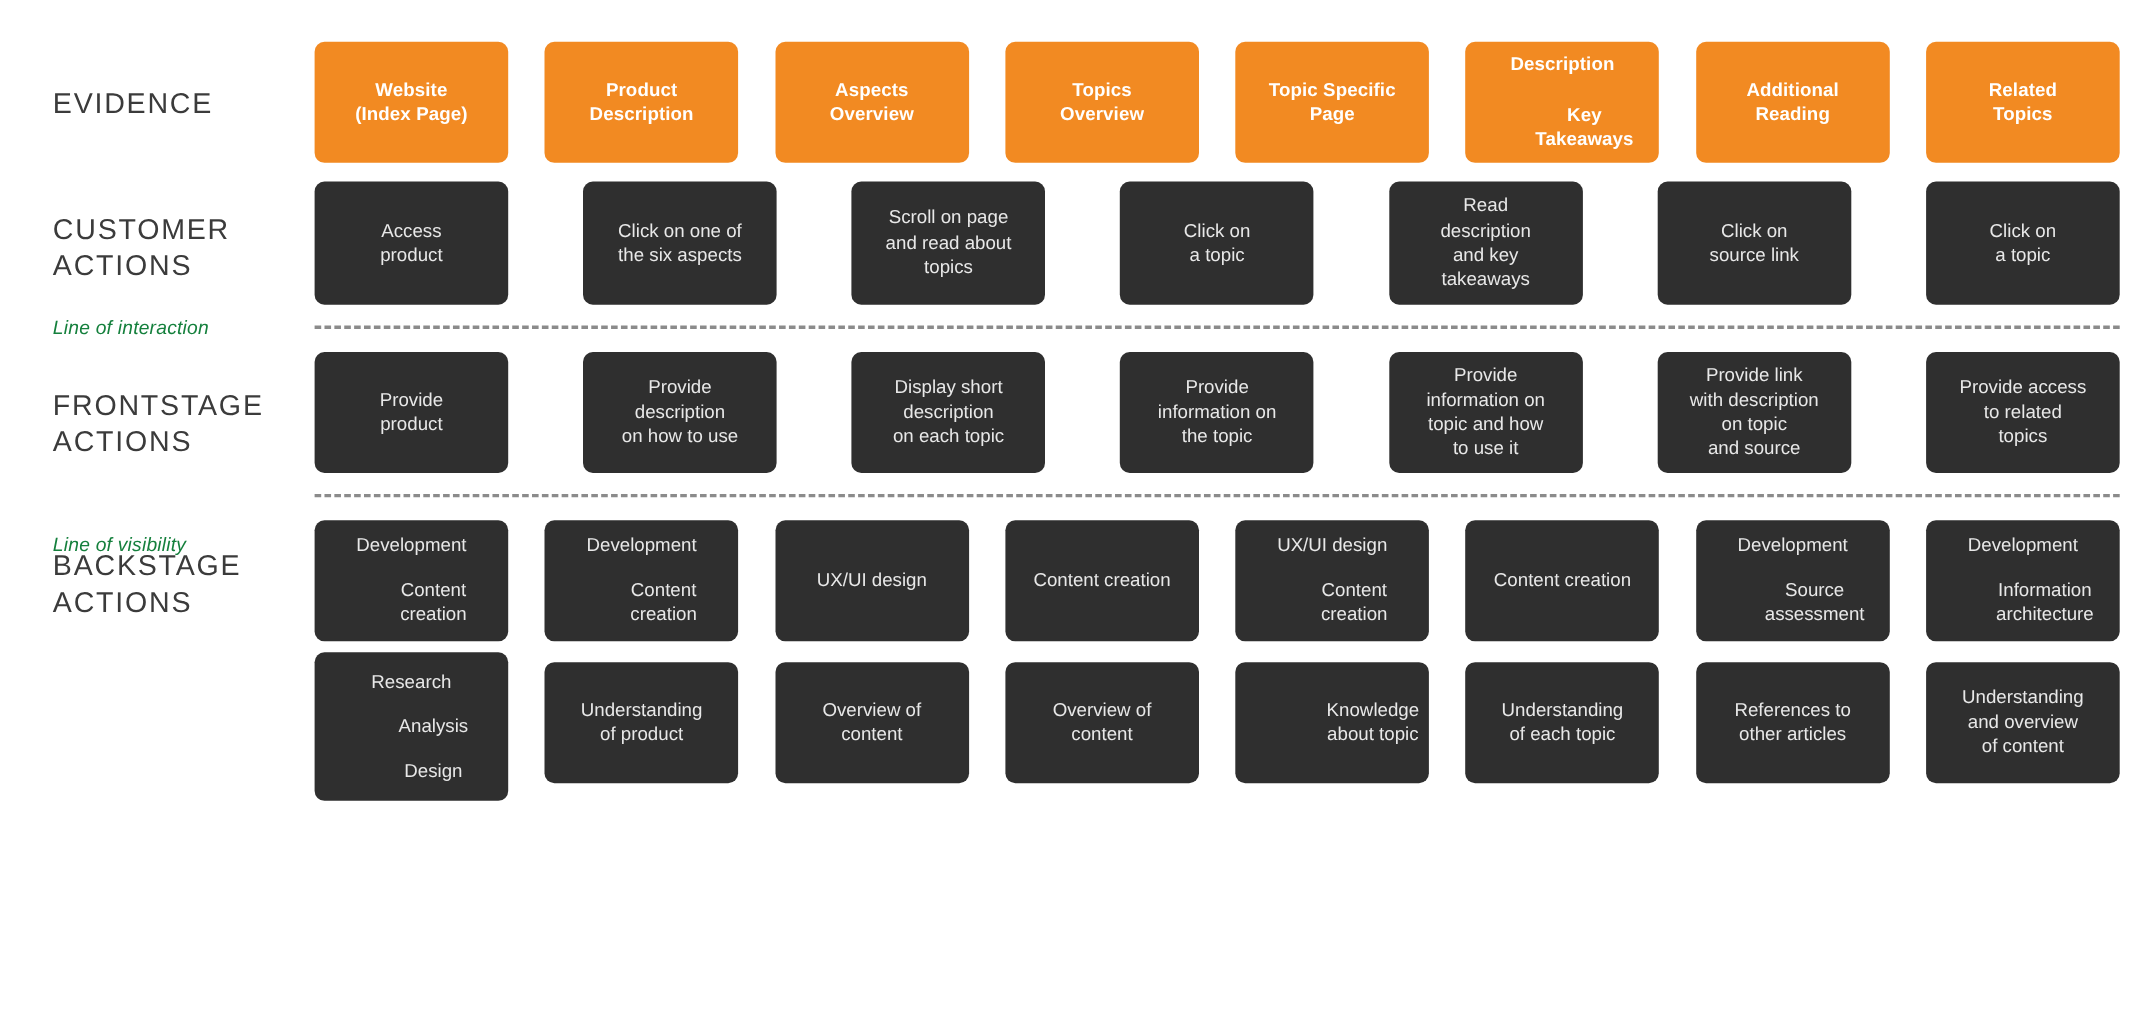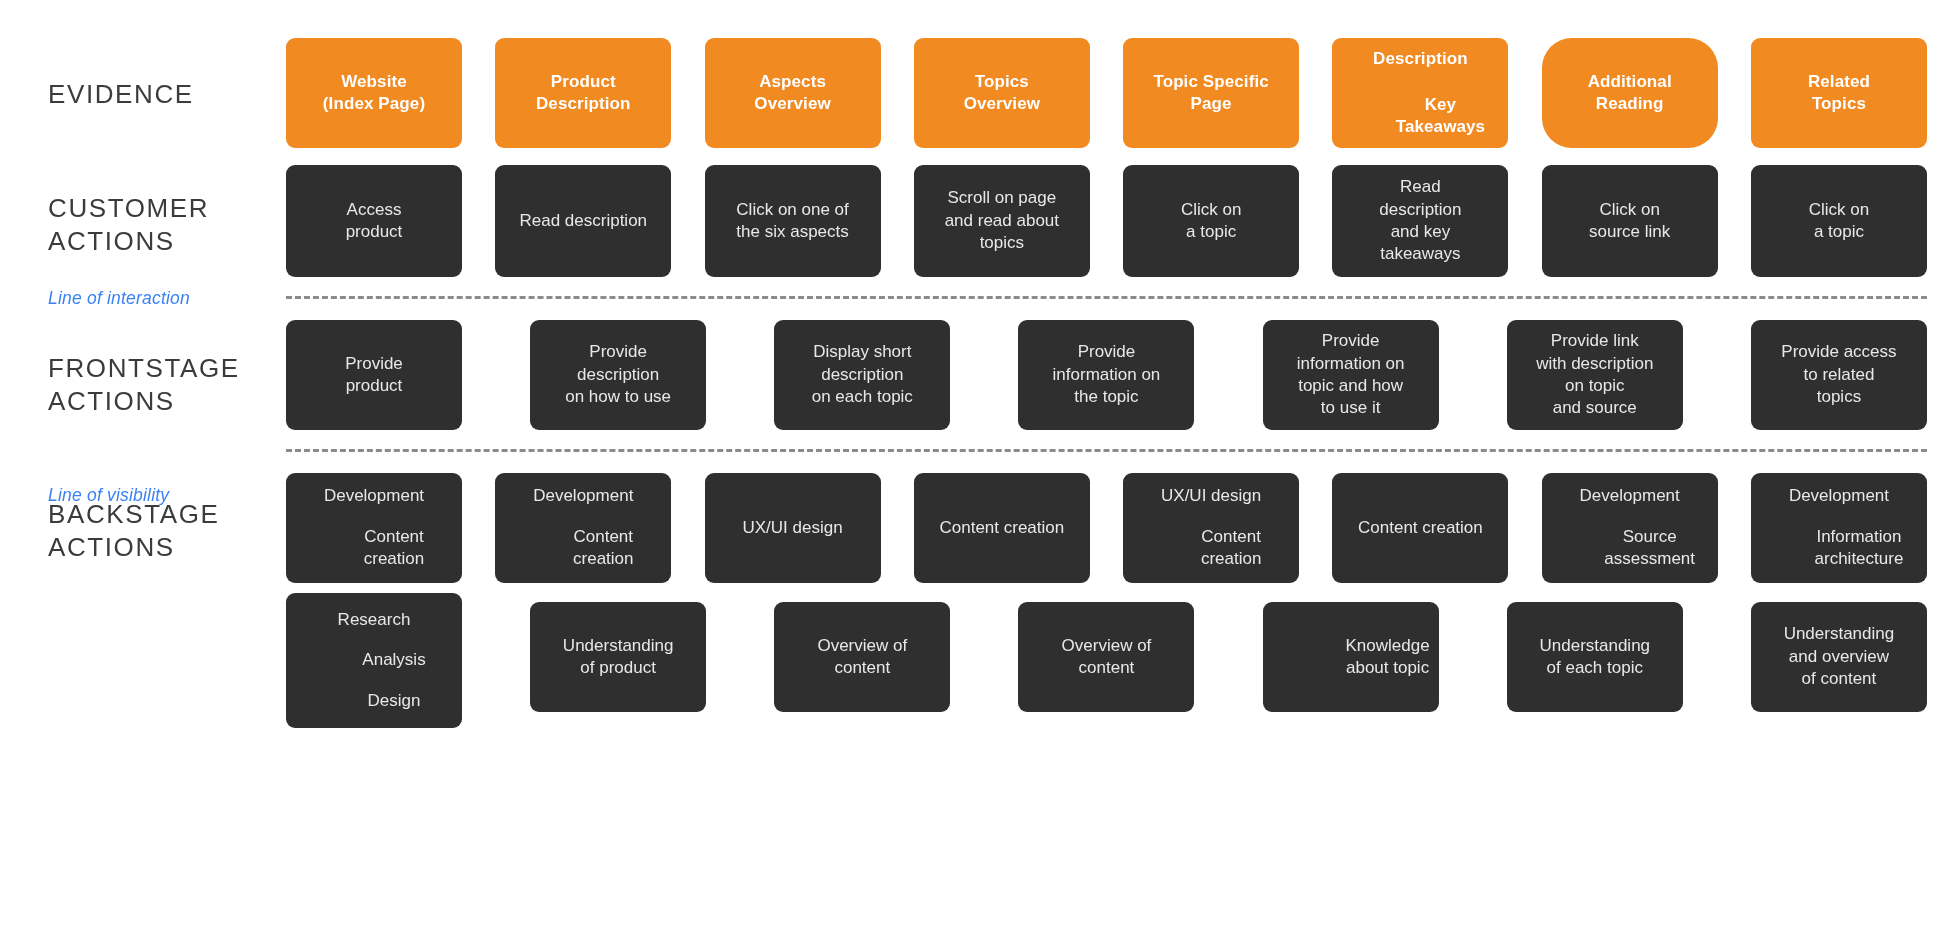--- a/index.html
+++ b/index.html
@@ -29,21 +29,21 @@
     font-size: 26px;
     letter-spacing: 1.6px;
     font-weight: 300;
     line-height: 1.26;
     font-family: "Liberation Sans", sans-serif;
   }
   .line-label {
     position: absolute;
     left: 48px;
     width: 240px;
-    color: #3b82f6;
+    color: #15803d;
     font-size: 17.5px;
     font-style: italic;
     font-weight: 400;
     letter-spacing: 0.2px;
     font-family: "Liberation Sans", sans-serif;
   }
 
   
   .track {
     position: absolute;
@@ -122,39 +122,36 @@
 Overview</div>
       </div>
       <div class="card evidence" style="height: 100%;">
         <div class="seg">Topic Specific
 Page</div>
       </div>
       <div class="card evidence" style="height: 100%;">
         <div class="seg">Description</div>
         <div class="seg">Key Takeaways</div>
       </div>
-      <div class="card evidence" style="height: 100%; border-radius: 30px;">
+      <div class="card evidence" style="height: 100%;">
         <div class="seg">Additional
 Reading</div>
       </div>
       <div class="card evidence" style="height: 100%;">
         <div class="seg">Related
 Topics</div>
       </div>
     </div>
 
   <div class="row-label" style="top: 192px; white-space: pre-line;">CUSTOMER
 ACTIONS</div>
   <div class="track" id="track-customer" style="top:165px; height:112px;">
       <div class="card dark" style="height: 100%;">
         <div class="seg">Access
 product</div>
-      </div>
-      <div class="card dark" style="height: 100%;">
-        <div class="seg">Read description</div>
       </div>
       <div class="card dark" style="height: 100%;">
         <div class="seg">Click on one of
 the six aspects</div>
       </div>
       <div class="card dark" style="height: 100%;">
         <div class="seg">Scroll on page
 and read about
 topics</div>
       </div>
@@ -281,19 +278,23 @@
       </div>
       <div class="card dark" style="height: 100%; align-items: flex-end;">
         <div class="seg">Knowledge
 about topic</div>
       </div>
       <div class="card dark" style="height: 100%;">
         <div class="seg">Understanding
 of each topic</div>
       </div>
       <div class="card dark" style="height: 100%;">
+        <div class="seg">References to
+other articles</div>
+      </div>
+      <div class="card dark" style="height: 100%;">
         <div class="seg">Understanding
 and overview
 of content</div>
       </div>
     </div>
 
 </div>
 
 </body></html>

